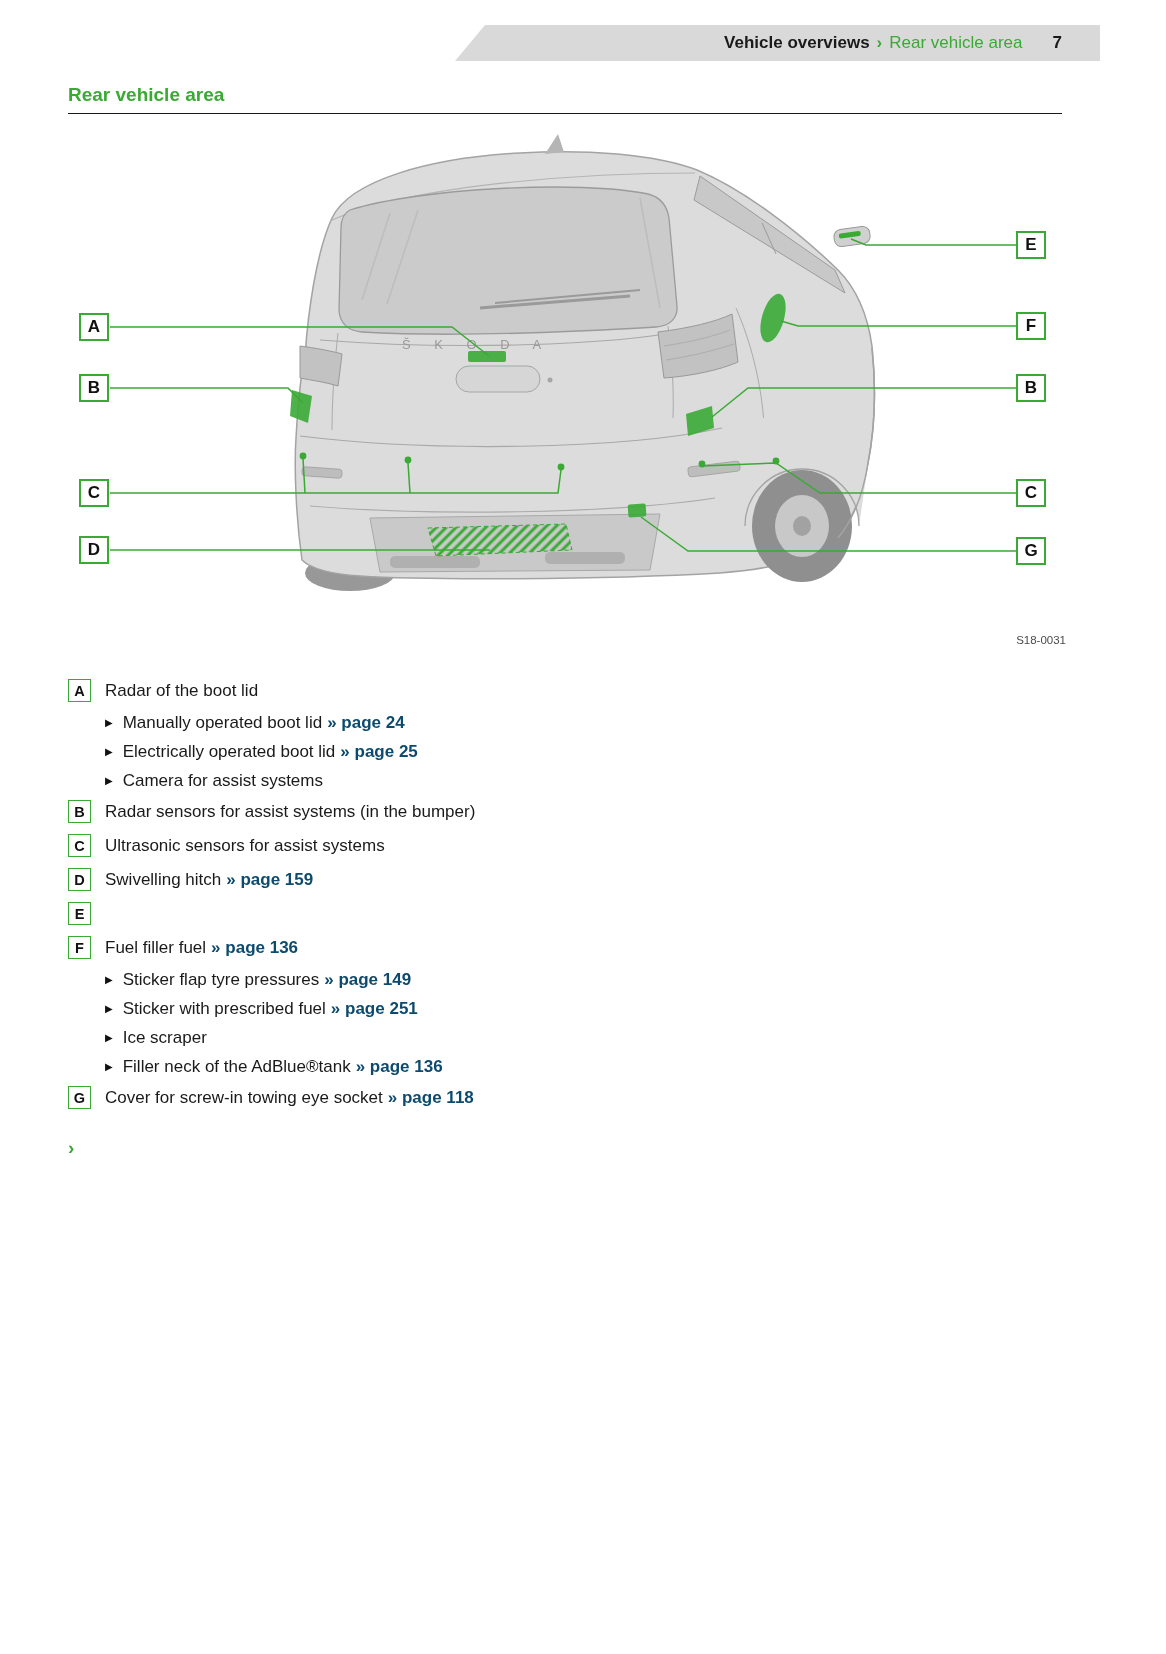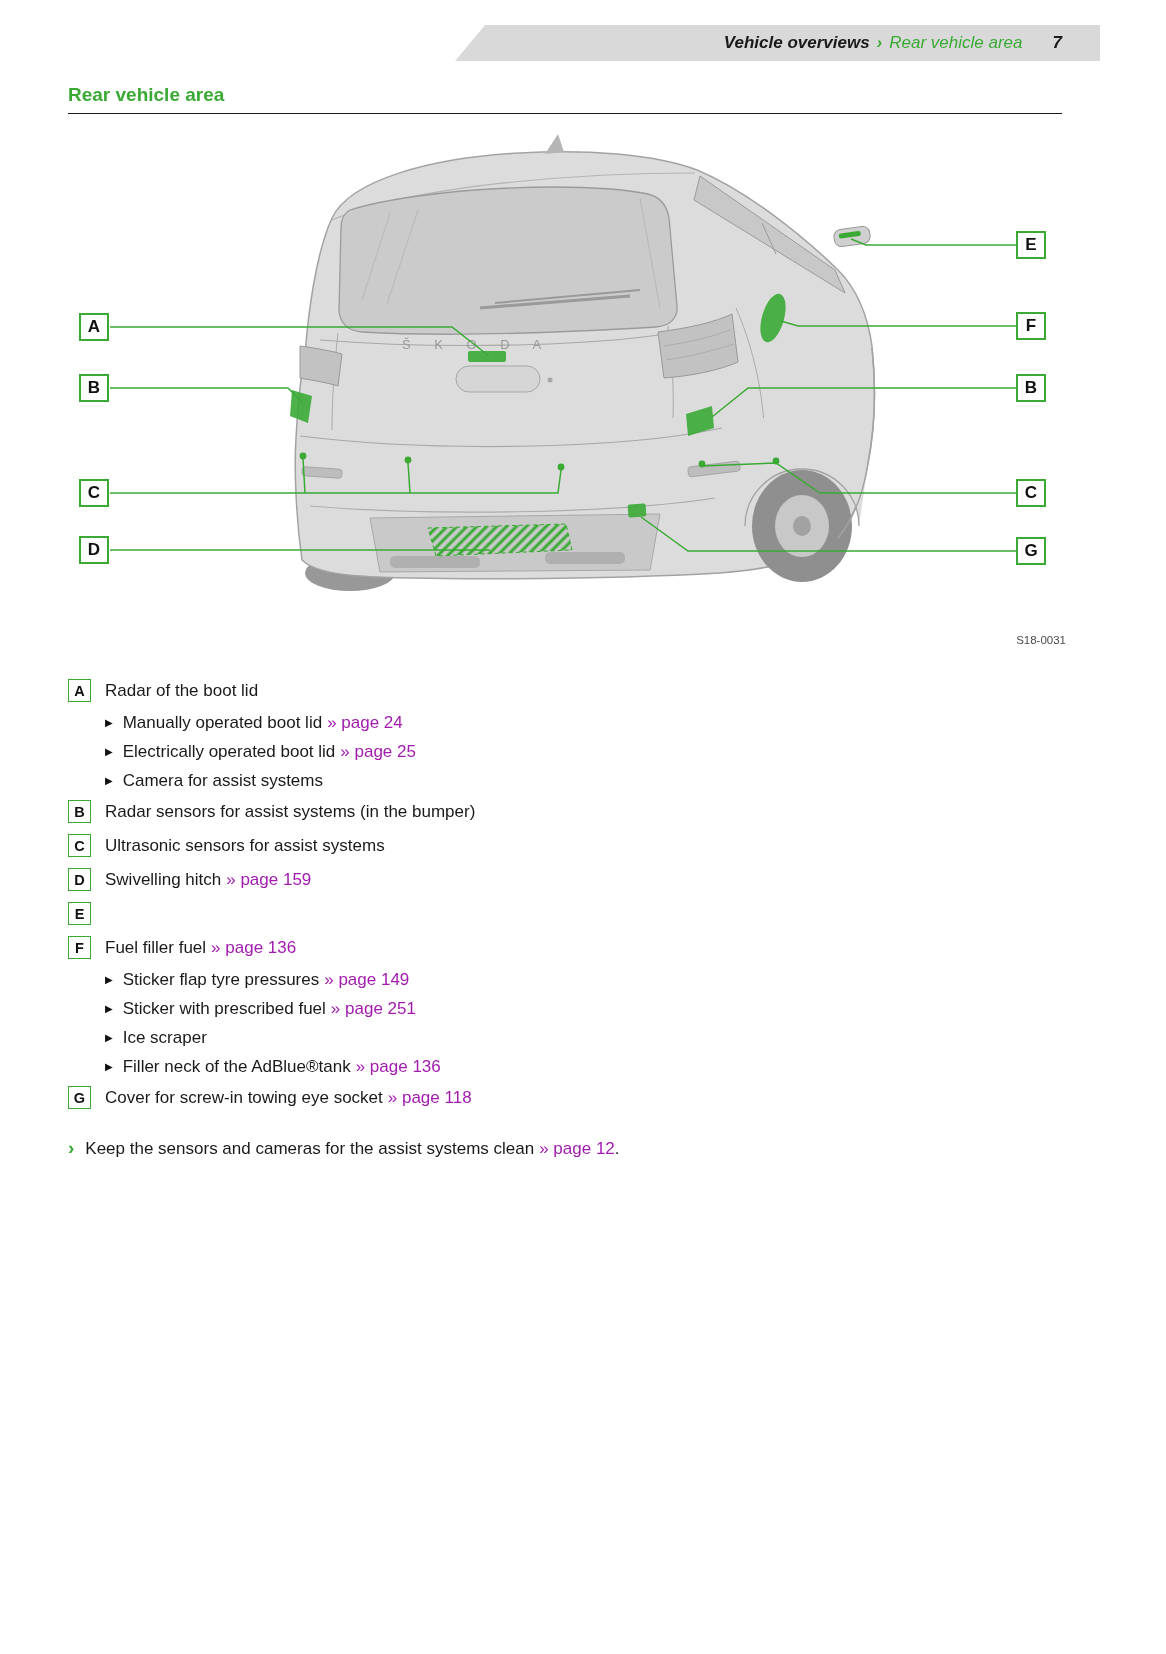--- a/index.html
+++ b/index.html
@@ -6,21 +6,21 @@
   html,body { background:#ffffff; }
   body { font-family:"Liberation Sans", sans-serif; color:#1a1a1a; }
   .page { position:relative; width:1166px; height:1654px; background:#fff; overflow:hidden; }
 
   
   .banner {
     position:absolute; top:25px; left:455px; width:645px; height:36px;
     background:#d9d9d9;
     clip-path:polygon(30px 0, 100% 0, 100% 100%, 0 100%);
     display:flex; align-items:center; justify-content:flex-end;
-    padding-right:38px; font-size:17px;font-style:italic;
+    padding-right:38px; font-size:17px;
   }
   .crumb-bold { font-weight:bold; color:#1a1a1a; }
   .crumb-sep { color:#3aaa35; font-weight:bold; margin:0 7px; }
   .crumb-green { color:#3aaa35; }
   .page-num { font-weight:bold; margin-left:30px; color:#1a1a1a; }
 
   
   .title { margin:84px 0 0 68px; font-size:19px; font-weight:bold; color:#3aaa35; }
   .rule { margin:7px 0 0 68px; width:994px; border-top:1.6px solid #1a1a1a; }
 
@@ -37,21 +37,21 @@
   
   .legend { margin-top:16px; }
   .legend-row { display:flex; align-items:center; gap:14px; margin:0 0 11px 68px; font-size:17px; }
   .key-box {
     flex:0 0 auto; width:23px; height:23px; border:1.7px solid #3aaa35;
     display:inline-flex; align-items:center; justify-content:center;
     font-weight:bold; font-size:14.5px; color:#111; background:#fff;
   }
   .legend-sub { display:flex; align-items:baseline; gap:10px; margin:0 0 9px 105px; font-size:17px; }
   .tri { font-size:10px; color:#111; position:relative; top:-2px; }
-  .page-link { color:#a21caf; text-decoration:none; margin-left:5px; cursor:pointer; }
+  .page-link { color:#0c4a6e; text-decoration:none; margin-left:5px; cursor:pointer;font-weight:bold; }
   .legend-text { color:#1a1a1a; }
 
   
   .note { margin:28px 0 0 68px; font-size:17px; display:flex; align-items:baseline; }
   .note-bullet { color:#3aaa35; font-weight:bold; font-size:19px; margin-right:11px; }
 </style>
 </head>
 <body>
 
 <div class="page">
@@ -264,16 +264,15 @@
 
     <div class="legend-row">
       <span class="key-box">G</span>
       <span class="legend-text"><span>Cover for screw-in towing eye socket</span><a class="page-link">» page 118</a></span>
     </div>
 
   </div>
 
   <div class="note">
     <span class="note-bullet">›</span>
-    <span><span>Keep the sensors and cameras for the assist systems clean</span><a class="page-link">» page 12</a><span>.</span></span>
   </div>
 
 </div>
 
 </body></html>

